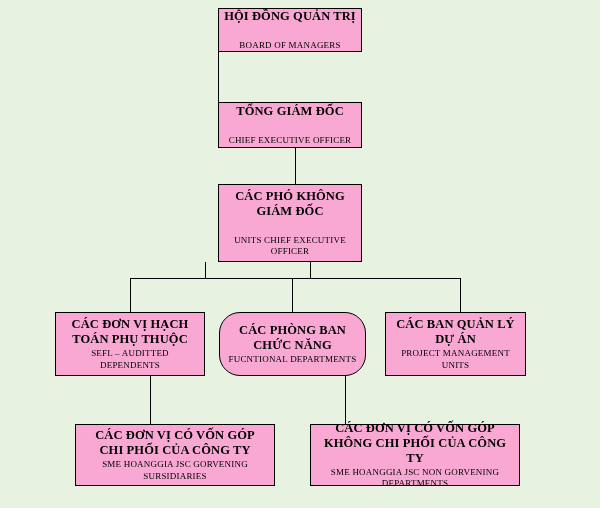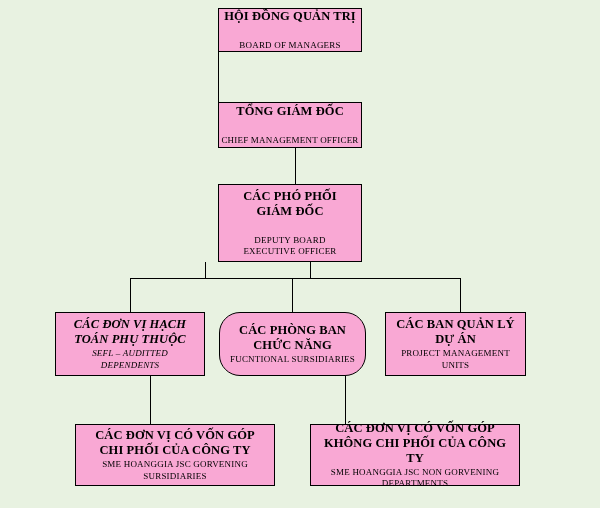--- a/index.html
+++ b/index.html
@@ -73,36 +73,36 @@
   <div class="line vline" style="left:150px; top:376px; height:48px;"></div>
   <div class="line vline" style="left:345px; top:376px; height:48px;"></div>
 
   <div class="node" style="left:218px; top:8px; width:144px; height:44px;">
     <div class="vi">HỘI ĐỒNG QUẢN TRỊ</div>
     <div class="en">BOARD OF MANAGERS</div>
   </div>
 
   <div class="node" style="left:218px; top:102px; width:144px; height:46px;">
     <div class="vi">TỔNG GIÁM ĐỐC</div>
-    <div class="en">CHIEF MANAGEMENT OFFICER</div>
+    <div class="en">CHIEF EXECUTIVE OFFICER</div>
   </div>
 
   <div class="node" style="left:218px; top:184px; width:144px; height:78px; padding-left:14px; padding-right:14px;">
-    <div class="vi">CÁC PHÓ PHỐI GIÁM ĐỐC</div>
-    <div class="en">DEPUTY BOARD EXECUTIVE OFFICER</div>
+    <div class="vi">CÁC PHÓ KHÔNG GIÁM ĐỐC</div>
+    <div class="en">UNITS CHIEF EXECUTIVE OFFICER</div>
   </div>
 
-  <div class="node" style="left:55px; top:312px; width:150px; height:64px; padding-left:8px; padding-right:8px;font-style:italic;">
+  <div class="node" style="left:55px; top:312px; width:150px; height:64px; padding-left:8px; padding-right:8px;">
     <div class="vi">CÁC ĐƠN VỊ HẠCH TOÁN PHỤ THUỘC</div>
     <div class="en tight">SEFL – AUDITTED DEPENDENTS</div>
   </div>
 
   <div class="node" style="left:219px; top:312px; width:147px; height:64px; padding-left:8px; padding-right:8px;border-radius:21px;">
     <div class="vi">CÁC PHÒNG BAN CHỨC NĂNG</div>
-    <div class="en tight">FUCNTIONAL SURSIDIARIES</div>
+    <div class="en tight">FUCNTIONAL DEPARTMENTS</div>
   </div>
 
   <div class="node" style="left:385px; top:312px; width:141px; height:64px; padding-left:8px; padding-right:8px;">
     <div class="vi">CÁC BAN QUẢN LÝ DỰ ÁN</div>
     <div class="en tight">PROJECT MANAGEMENT UNITS</div>
   </div>
 
   <div class="node" style="left:75px; top:424px; width:200px; height:62px; padding-left:10px; padding-right:10px;justify-content:space-between;">
     <div class="vi">CÁC ĐƠN VỊ CÓ VỐN GÓP CHI PHỐI CỦA CÔNG TY</div>
     <div class="en tight">SME HOANGGIA  JSC GORVENING SURSIDIARIES</div>

